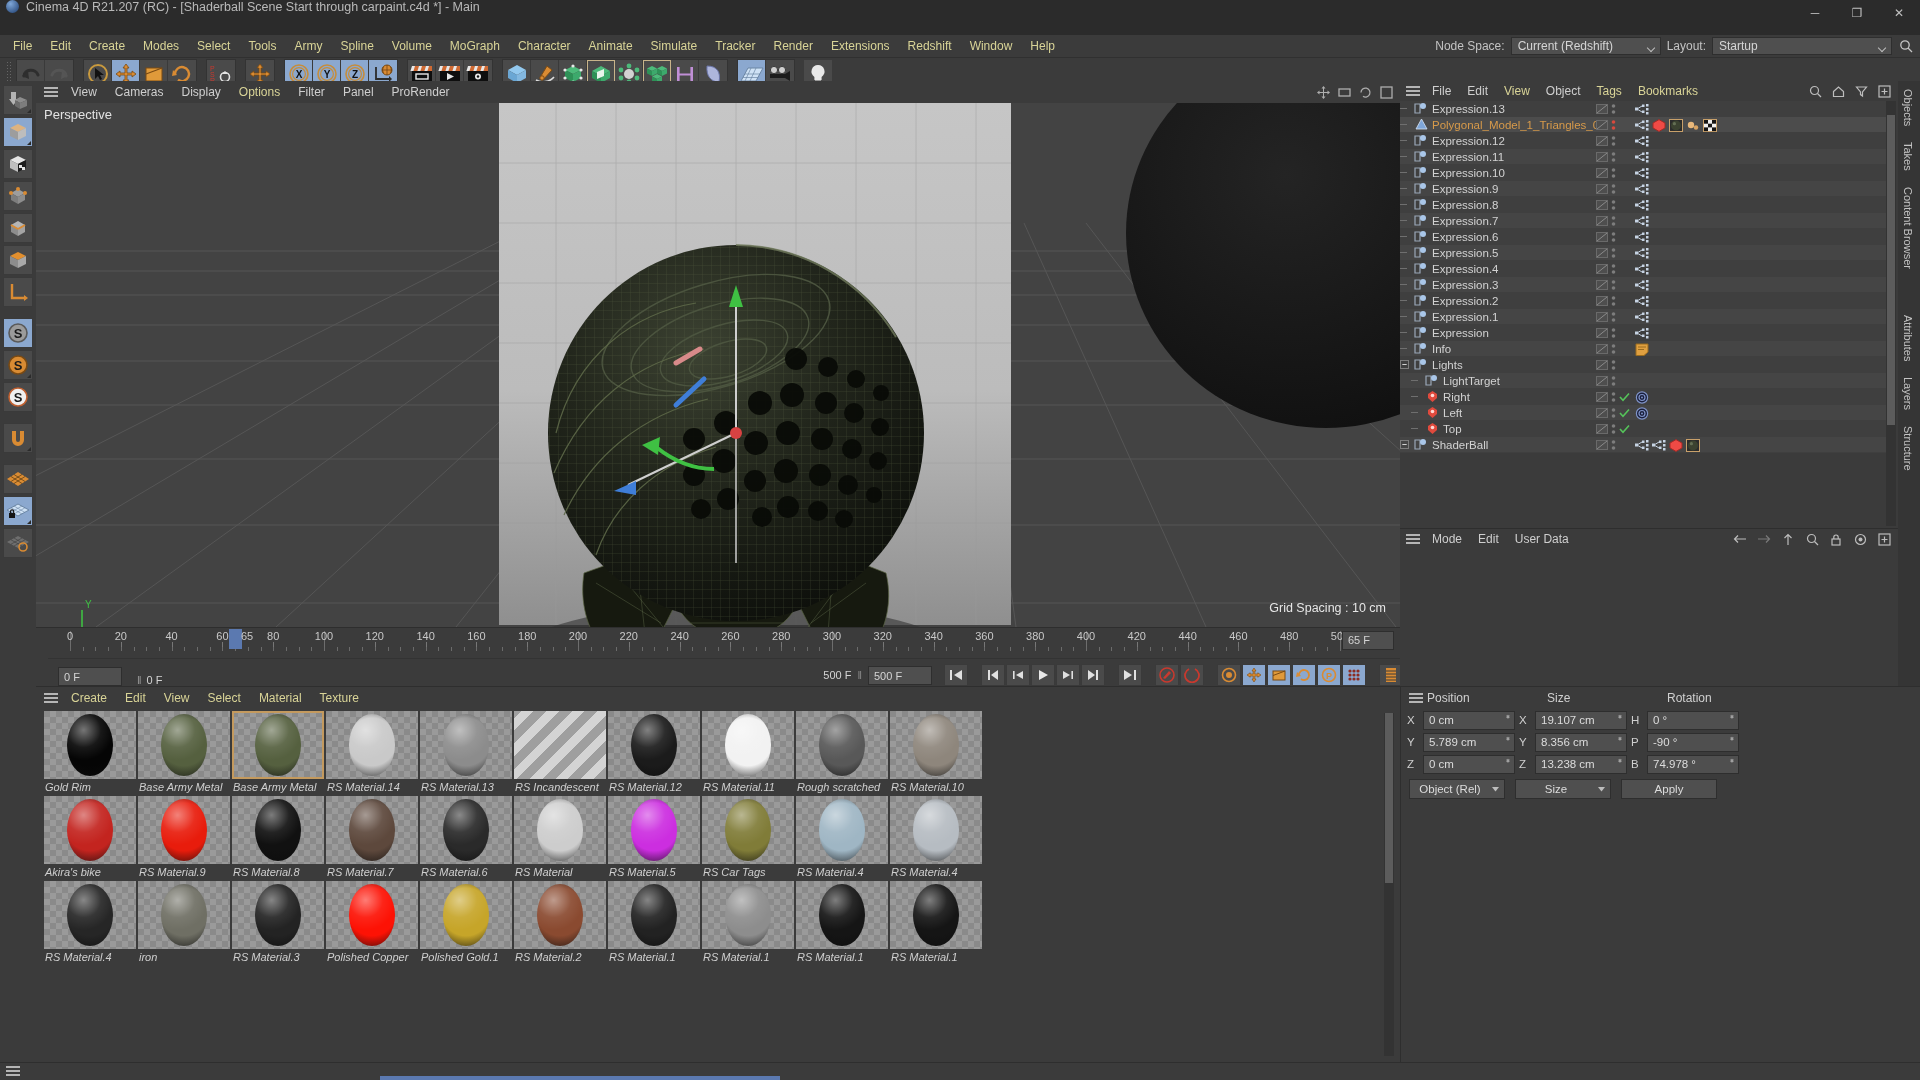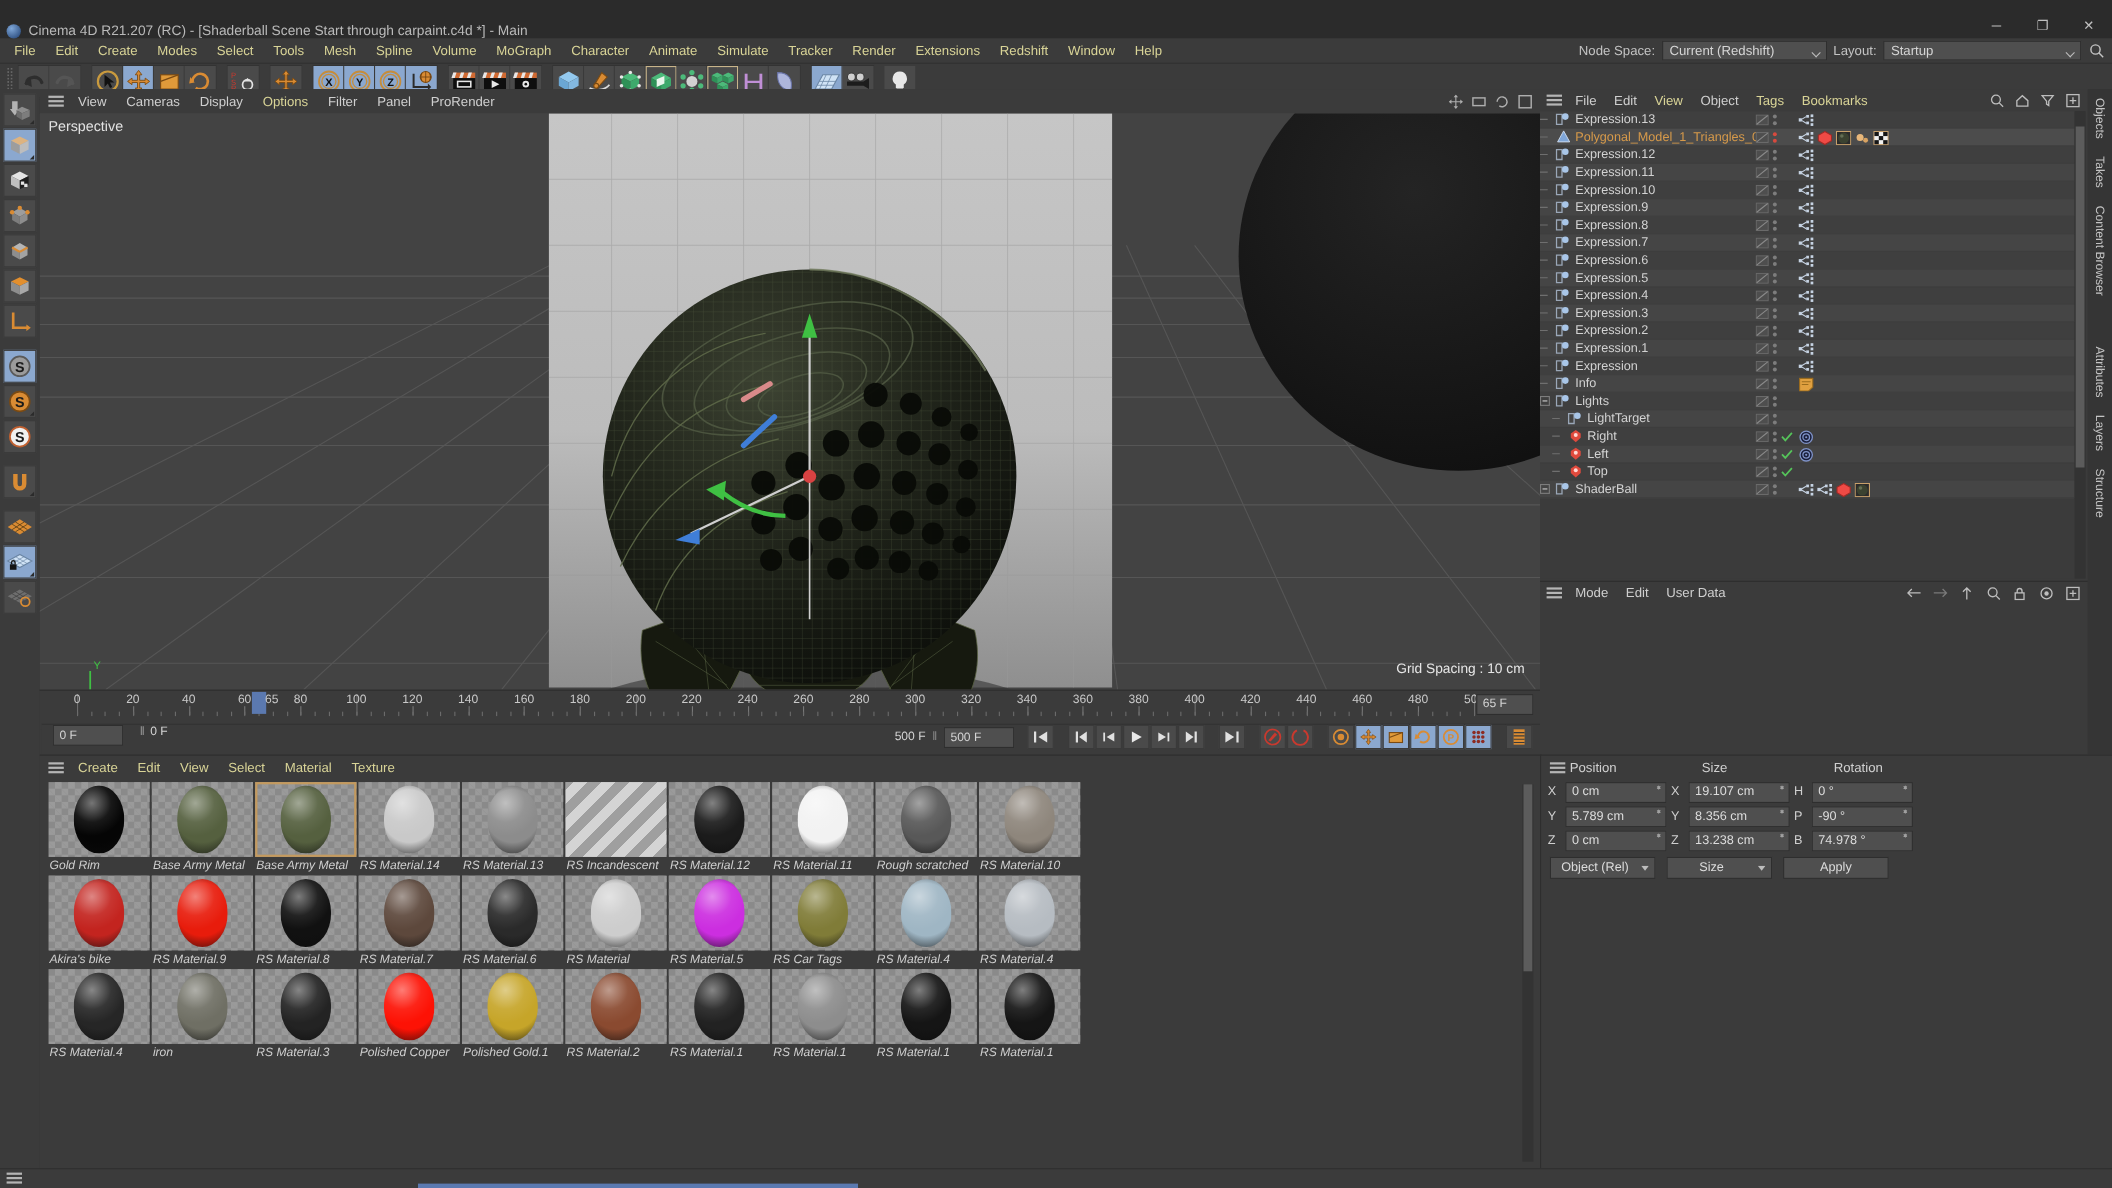--- a/index.html
+++ b/index.html
@@ -1,21 +1,21 @@
 <!DOCTYPE html>
 <html><head>
 <meta charset="utf-8">
 <style>
   * { box-sizing: border-box; margin:0; padding:0; }
   html,body { width:1920px; height:1080px; overflow:hidden; background:#434343;
     font-family:"Liberation Sans", sans-serif; font-size:12px; color:#c8c8c8; }
   .app { position:relative; width:1920px; height:1080px; background:#3b3b3b; }
 
   
-  .titlebar { height:35px; background:#2b2b2b; display:flex; align-items:flex-end; padding-left:6px; }
+  .titlebar { height:35px; background:#2b2b2b; display:flex; align-items:flex-start; padding-left:6px; }
   .titlebar .tb-icon { width:13px; height:13px; border-radius:50%;
      background:radial-gradient(circle at 35% 30%, #7fa7d8, #1c3c6e); margin-right:7px; }
   .titlebar .tb-text { color:#b9b9b9; font-size:12.5px; white-space:nowrap; }
   .winbtns { margin-left:auto; display:flex; height:25px; }
   .winbtn { width:42px; height:25px; display:flex; align-items:center; justify-content:center;
      color:#c0c0c0; font-size:12px; }
 
   
   .menubar { height:23px; background:#3b3b3b; display:flex; align-items:center;
      padding-left:4px; border-bottom:1px solid #303030; }
@@ -79,22 +79,22 @@
   .timeline { position:absolute; left:0; top:546px; width:1364px; height:36px; background:#3b3b3b;
      border-top:1px solid #2e2e2e; }
   .tlruler { position:absolute; left:34px; top:0; right:60px; height:24px; }
   .tick { position:absolute; top:14px; width:1px; height:8px; background:#777; }
   .tickmaj { position:absolute; top:3px; width:1px; height:19px; background:#6d6d6d; }
   .tlab { position:absolute; top:2px; font-size:11px; color:#c9c9c9; transform:translateX(-50%); }
   .playhead { position:absolute; top:1px; width:13px; height:20px; background:#5b79b0; }
   .endfield { position:absolute; right:6px; top:3px; width:52px; height:19px; background:#4f4f4f;
      border:1px solid #2e2e2e; color:#d4d4d4; font-size:11px; padding-left:5px; line-height:17px; }
 
-  .transport { position:absolute; left:2px; top:577px; width:1364px; height:28px; background:#3b3b3b;
-     display:flex; align-items:flex-start; padding-left:10px; border-top:1px solid #333; }
+  .transport { position:absolute; left:12px; top:577px; width:1364px; height:28px; background:#3b3b3b;
+     display:flex; align-items:flex-end; padding-left:10px; border-top:1px solid #333; }
   .numfield { background:#4f4f4f; border:1px solid #2e2e2e; height:19px; line-height:18px;
      font-size:11px; color:#d4d4d4; padding:0 12px 0 5px; position:relative; }
   .tpbtn { width:24px; height:22px; display:flex; align-items:center; justify-content:center;
      background:#4a4a4a; margin-right:1px; border:1px solid #3a3a3a; }
   .tpbtn.blue { background:#8ba8cf; }
 
   
   .matman { position:absolute; left:0; top:605px; width:1364px; bottom:18px; background:#3b3b3b;
      border-top:1px solid #2e2e2e; }
   .matmenu { height:22px; display:flex; align-items:center; padding-left:8px; }
@@ -184,21 +184,21 @@
     </div>
   </div>
 
   <div class="menubar">
     <div class="mi">File</div>
     <div class="mi">Edit</div>
     <div class="mi">Create</div>
     <div class="mi">Modes</div>
     <div class="mi">Select</div>
     <div class="mi">Tools</div>
-    <div class="mi">Mesh</div>
+    <div class="mi">Army</div>
     <div class="mi">Spline</div>
     <div class="mi">Volume</div>
     <div class="mi">MoGraph</div>
     <div class="mi">Character</div>
     <div class="mi">Animate</div>
     <div class="mi">Simulate</div>
     <div class="mi">Tracker</div>
     <div class="mi">Render</div>
     <div class="mi">Extensions</div>
     <div class="mi">Redshift</div>

